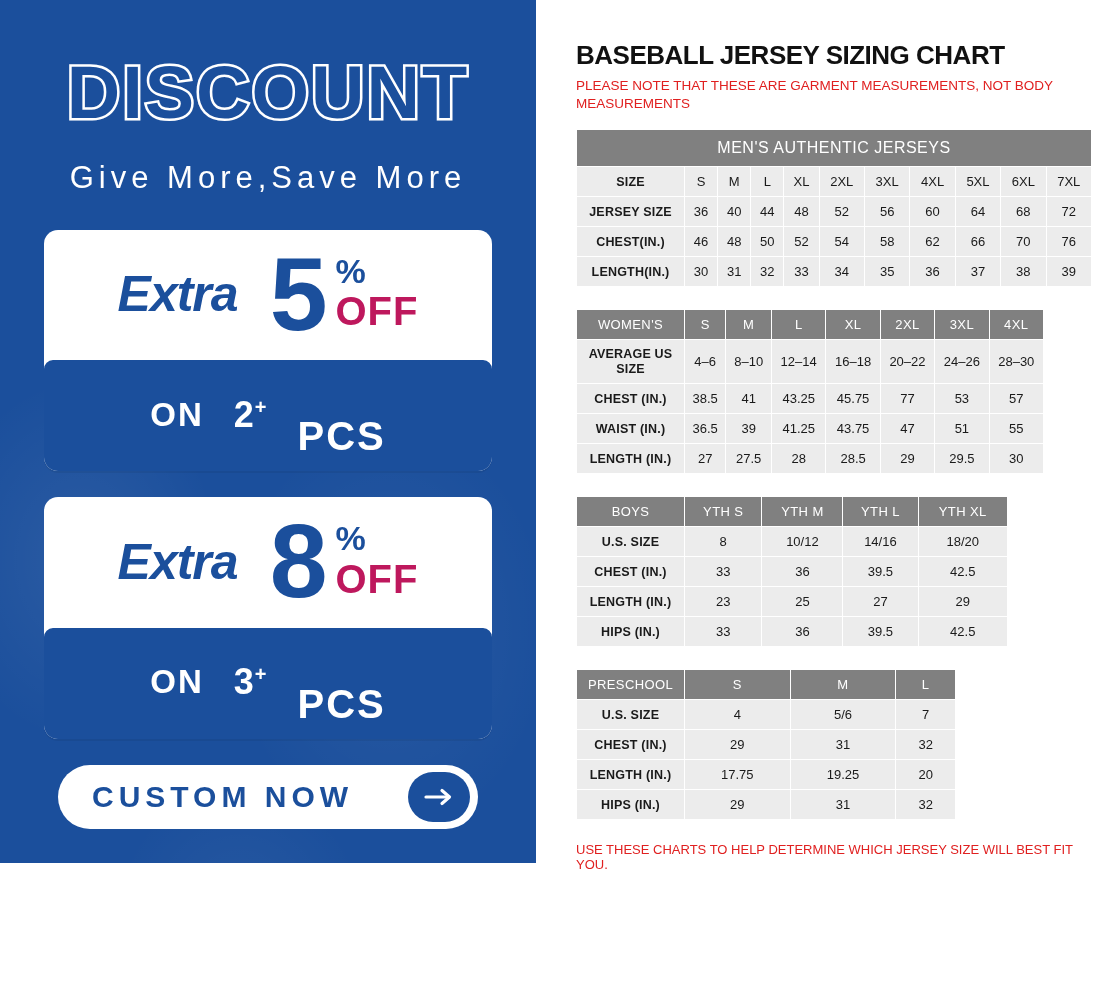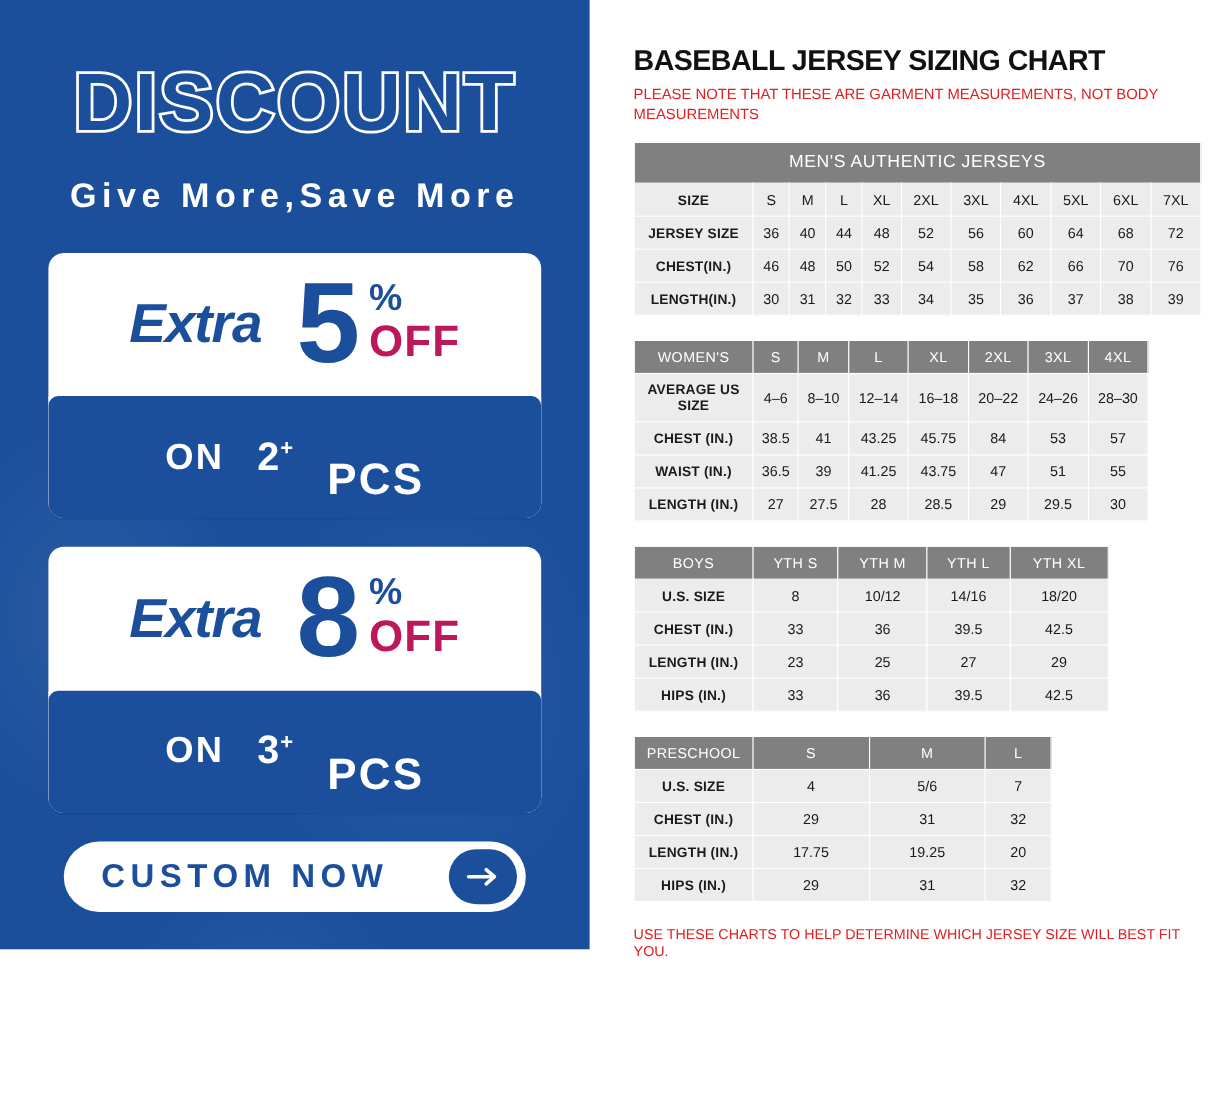--- a/index.html
+++ b/index.html
@@ -47,21 +47,21 @@
     margin: 14px 0 0 0;
     line-height: 1.05;
   }
   .give-more {
     text-align: center;
     color: #ffffff;
     font-size: 31px;
     letter-spacing: 5px;
     margin-top: 28px;
     margin-bottom: 34px;
-    font-weight: 700;
+    font-weight: 400;
   }
 
   .offer-card {
     background: #ffffff;
     border-radius: 14px;
     margin: 0 6px 26px 6px;
     overflow: hidden;
     box-shadow: 0 2px 0 rgba(0,0,0,0.06);
   }
   .offer-top {
@@ -345,21 +345,21 @@
             <td>20–22</td>
             <td>24–26</td>
             <td>28–30</td>
           </tr>
           <tr>
             <td class="row-label">CHEST (IN.)</td>
             <td>38.5</td>
             <td>41</td>
             <td>43.25</td>
             <td>45.75</td>
-            <td>84</td>
+            <td>77</td>
             <td>53</td>
             <td>57</td>
           </tr>
           <tr>
             <td class="row-label">WAIST (IN.)</td>
             <td>36.5</td>
             <td>39</td>
             <td>41.25</td>
             <td>43.75</td>
             <td>47</td>

